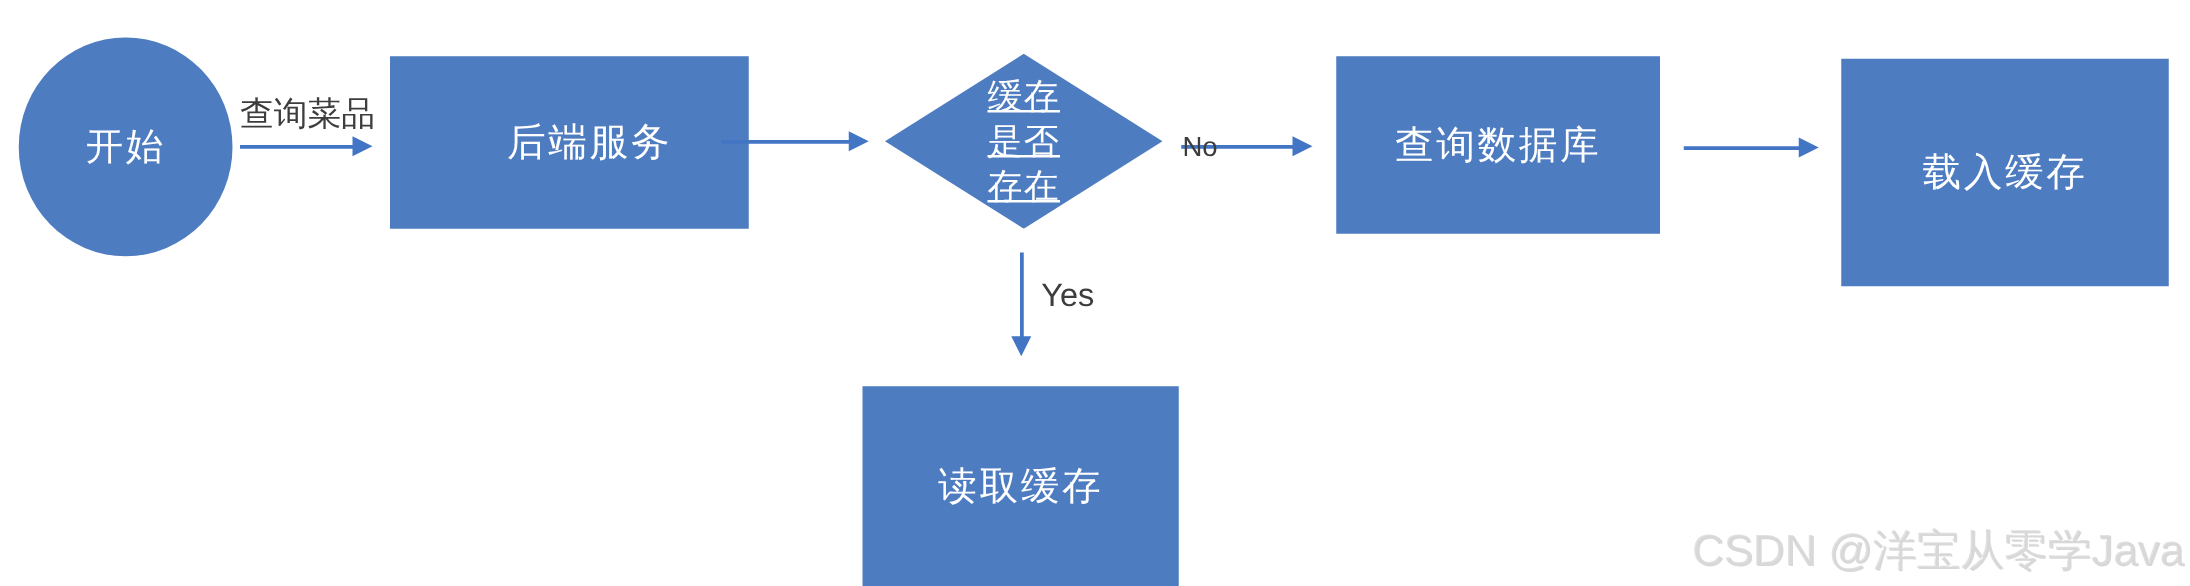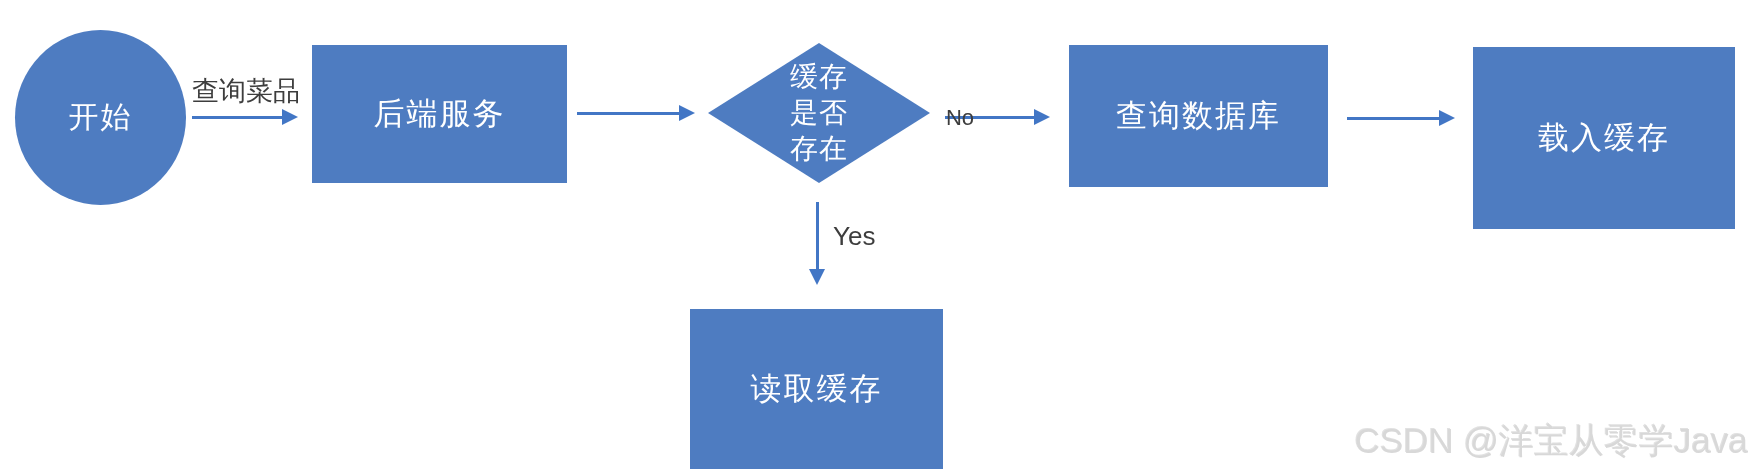--- a/index.html
+++ b/index.html
@@ -27,23 +27,24 @@
     font-size: 31px;
     letter-spacing: 2px;
   }
   .node.circle { border-radius: 50%; text-align: center; }
   .node.diamond {
     clip-path: polygon(50% 0, 100% 50%, 50% 100%, 0 50%);
     flex-direction: column;
     font-size: 28px;
     line-height: 36px;
     letter-spacing: 1px;
+    text-decoration: underline;
   }
   .node-start      { left: 15px;   top: 30px;  width: 171px; height: 175px; font-size: 30px; }
-  .node-backend    { left: 312px;  top: 45px;  width: 255px; height: 138px; }
+  .node-backend    { left: 312px;  top: 45px;  width: 255px; height: 138px; padding-left: 32px; }
   .node-cache      { left: 708px;  top: 43px;  width: 222px; height: 140px; }
   .node-query-db   { left: 1069px; top: 45px;  width: 259px; height: 142px; align-items: center; }
   .node-load-cache { left: 1473px; top: 47px;  width: 262px; height: 182px; }
   .node-read-cache { left: 690px;  top: 309px; width: 253px; height: 160px; }
 
   
   .h-arrow { position: absolute; height: 16px; }
   .h-arrow .shaft {
     position: absolute; left: 0; right: 13px; top: 6.5px; height: 3px;
     background: var(--arrow, #4276C5);

